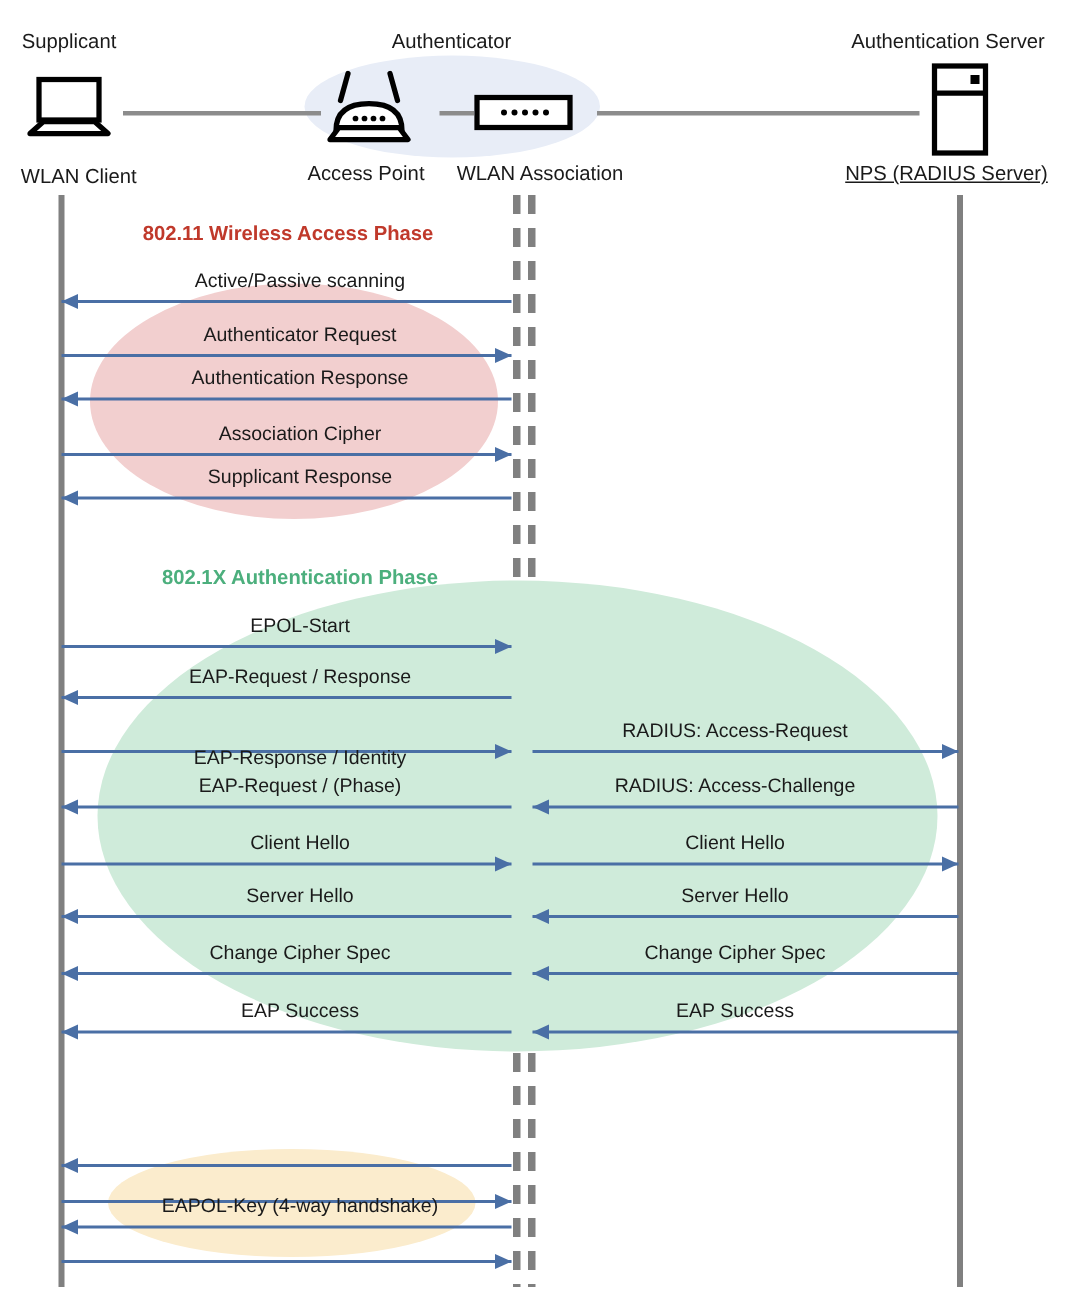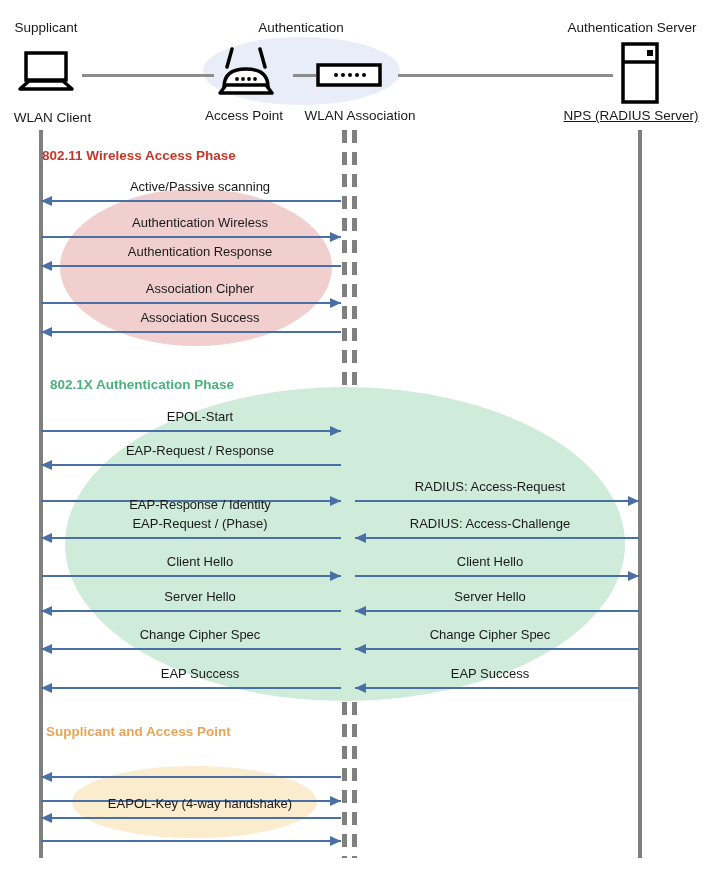--- a/index.html
+++ b/index.html
@@ -73,20 +73,21 @@
   .phase-blob {
     position: absolute;
     border-radius: 50%;
   }
 
   
   .phase-title {
     position: absolute;
     font-size: 13.5px;
     font-weight: bold;
+    text-align: center;
     white-space: nowrap;
     line-height: 19px;
   }
   
   .msg-line {
     position: absolute;
     height: 2px;
     background: #4a6fa5;
   }
   .arrow-head {
@@ -152,21 +153,21 @@
 
   <div class="icon-box" style="left:618px; top:42px;">
     <svg width="44" height="62" viewBox="0 0 44 62" aria-hidden="true">
       <rect x="5" y="2" width="34" height="58" fill="#ffffff" stroke="#000000" stroke-width="3.5"></rect>
       <line x1="5" y1="20" x2="39" y2="20" stroke="#000000" stroke-width="3.5"></line>
       <rect x="29" y="8" width="6" height="6" fill="#000000"></rect>
     </svg>
   </div>
 
   <div class="role-label" style="left:0px; top:20px; width:92px;">Supplicant</div>
-  <div class="role-label" style="left:236px; top:20px; width:130px;">Authentication</div>
+  <div class="role-label" style="left:236px; top:20px; width:130px;">Authenticator</div>
   <div class="role-label" style="left:548px; top:20px; width:168px;">Authentication Server</div>
 
   <div class="device-label" style="left:0px; top:110px; width:105px;">WLAN Client</div>
   <div class="device-label" style="left:189px; top:108px; width:110px;">Access Point</div>
   <div class="device-label" style="left:301px; top:108px; width:118px;">WLAN Association</div>
   <div class="device-label" style="left:549px; top:108px; width:164px;text-decoration:underline;">NPS (RADIUS Server)</div>
 
   <div class="lifeline" style="left:39px; top:130px; height:728px;"></div>
   <div class="lifeline-dashed" style="left:342px; top:130px; height:728px;"></div>
   <div class="lifeline-dashed" style="left:352px; top:130px; height:728px;"></div>
@@ -175,30 +176,30 @@
   <div id="phase-layer">
       <div class="phase-blob" style="left: 60px; top: 189px; width: 272px; height: 157px; background: rgb(242, 207, 207);"></div>
       <div class="phase-title" style="left: 42px; top: 146px; width: 300px; color: rgb(192, 57, 43);">
         <div>802.11 Wireless Access Phase</div>
       </div>
       <div class="msg-line" style="left: 41px; top: 200px; width: 300px; background: rgb(74, 111, 165);"></div>
       <div class="arrow-head arrow-left" style="top: 196px; left: 41px;"></div>
       <div class="msg-label" style="left: 200px; top: 179px;">Active/Passive scanning</div>
       <div class="msg-line" style="left: 41px; top: 236px; width: 300px; background: rgb(74, 111, 165);"></div>
       <div class="arrow-head arrow-right" style="top: 232px; left: 330px;"></div>
-      <div class="msg-label" style="left: 200px; top: 215px;">Authentication Wireless</div>
+      <div class="msg-label" style="left: 200px; top: 215px;">Authenticator Request</div>
       <div class="msg-line" style="left: 41px; top: 265px; width: 300px; background: rgb(74, 111, 165);"></div>
       <div class="arrow-head arrow-left" style="top: 261px; left: 41px;"></div>
       <div class="msg-label" style="left: 200px; top: 244px;">Authentication Response</div>
       <div class="msg-line" style="left: 41px; top: 302px; width: 300px; background: rgb(74, 111, 165);"></div>
       <div class="arrow-head arrow-right" style="top: 298px; left: 330px;"></div>
       <div class="msg-label" style="left: 200px; top: 281px;">Association Cipher</div>
       <div class="msg-line" style="left: 41px; top: 331px; width: 300px; background: rgb(74, 111, 165);"></div>
       <div class="arrow-head arrow-left" style="top: 327px; left: 41px;"></div>
-      <div class="msg-label" style="left: 200px; top: 310px;">Association Success</div>
+      <div class="msg-label" style="left: 200px; top: 310px;">Supplicant Response</div>
       <div class="phase-blob" style="left: 65px; top: 387px; width: 560px; height: 314px; background: rgb(207, 235, 218);"></div>
       <div class="phase-title" style="left: 50px; top: 375px; width: 300px; color: rgb(76, 175, 125);">
         <div>802.1X Authentication Phase</div>
       </div>
       <div class="msg-line" style="left: 41px; top: 430px; width: 300px; background: rgb(74, 111, 165);"></div>
       <div class="arrow-head arrow-right" style="top: 426px; left: 330px;"></div>
       <div class="msg-label" style="left: 200px; top: 409px;">EPOL-Start</div>
       <div class="msg-line" style="left: 41px; top: 464px; width: 300px; background: rgb(74, 111, 165);"></div>
       <div class="arrow-head arrow-left" style="top: 460px; left: 41px;"></div>
       <div class="msg-label" style="left: 200px; top: 443px;">EAP-Request / Response</div>
@@ -233,21 +234,20 @@
       <div class="arrow-head arrow-left" style="top: 644px; left: 355px;"></div>
       <div class="msg-label" style="left: 490px; top: 627px;">Change Cipher Spec</div>
       <div class="msg-line" style="left: 41px; top: 687px; width: 300px; background: rgb(74, 111, 165);"></div>
       <div class="arrow-head arrow-left" style="top: 683px; left: 41px;"></div>
       <div class="msg-label" style="left: 200px; top: 666px;">EAP Success</div>
       <div class="msg-line" style="left: 355px; top: 687px; width: 284px; background: rgb(74, 111, 165);"></div>
       <div class="arrow-head arrow-left" style="top: 683px; left: 355px;"></div>
       <div class="msg-label" style="left: 490px; top: 666px;">EAP Success</div>
       <div class="phase-blob" style="left: 72px; top: 766px; width: 245px; height: 72px; background: rgb(251, 236, 205);"></div>
       <div class="phase-title" style="left: 46px; top: 722px; width: 300px; color: rgb(232, 165, 88);">
-        <div>Supplicant and Access Point</div>
       </div>
       <div class="msg-line" style="left: 41px; top: 776px; width: 300px; background: rgb(74, 111, 165);"></div>
       <div class="arrow-head arrow-left" style="top: 772px; left: 41px;"></div>
       <div class="msg-line" style="left: 41px; top: 800px; width: 300px; background: rgb(74, 111, 165);"></div>
       <div class="arrow-head arrow-right" style="top: 796px; left: 330px;"></div>
       <div class="msg-line" style="left: 41px; top: 817px; width: 300px; background: rgb(74, 111, 165);"></div>
       <div class="arrow-head arrow-left" style="top: 813px; left: 41px;"></div>
       <div class="msg-label" style="left: 200px; top: 796px;">EAPOL-Key (4-way handshake)</div>
       <div class="msg-line" style="left: 41px; top: 840px; width: 300px; background: rgb(74, 111, 165);"></div>
       <div class="arrow-head arrow-right" style="top: 836px; left: 330px;"></div>

